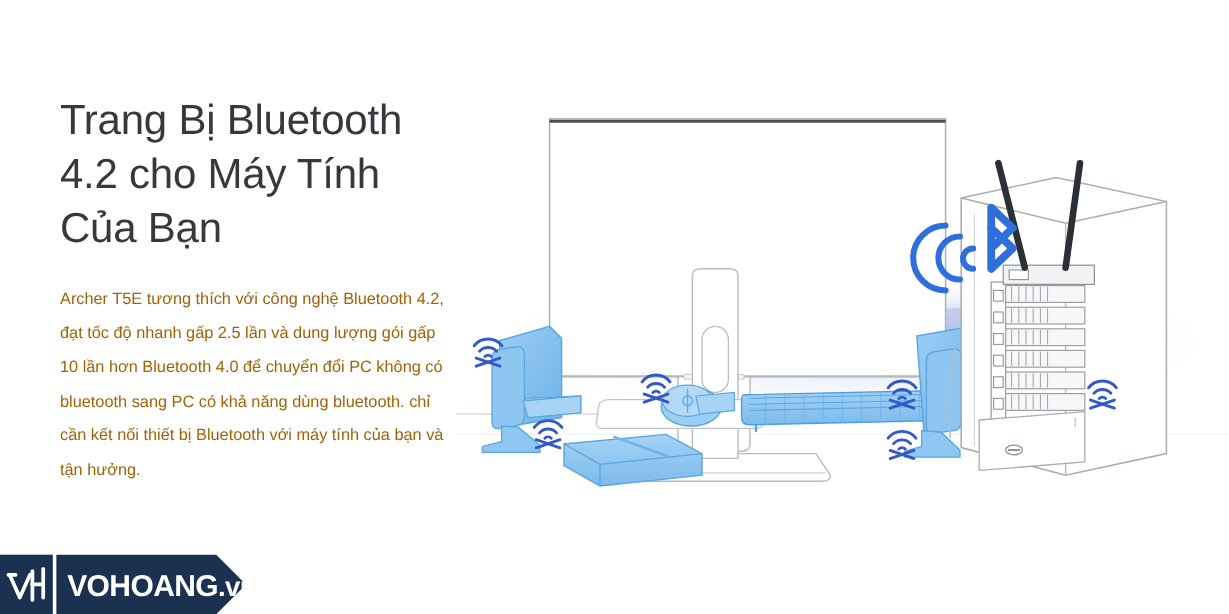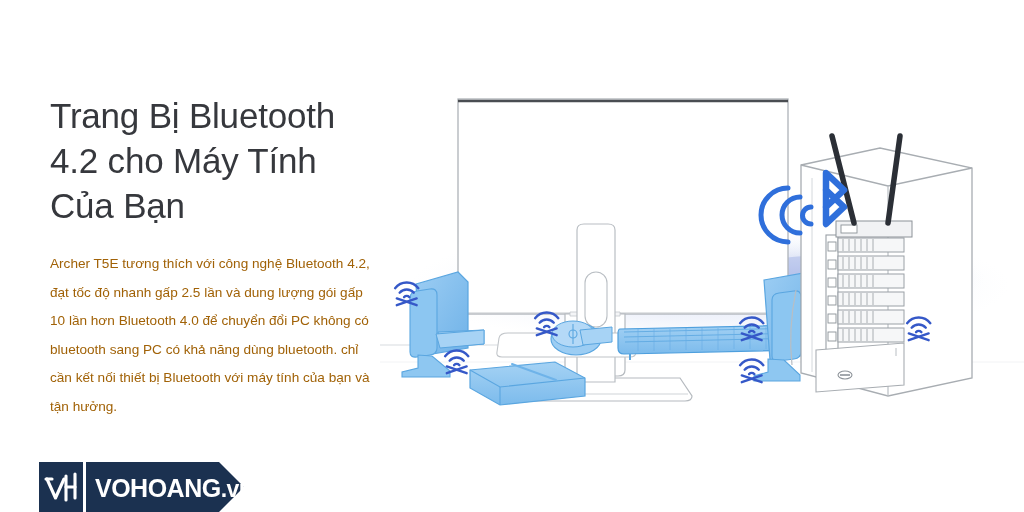--- a/index.html
+++ b/index.html
@@ -20,21 +20,20 @@
     inset: 0;
     background: #ffffff;
   }
 
   
   #text-block {
     position: absolute;
     left: 50px;
     top: 78px;
     width: 340px;
-    margin-top: 15px;
   }
   #heading {
     font-family: "Liberation Sans", sans-serif;
     font-size: 35px;
     line-height: 45px;
     font-weight: 300;
     color: #36383d;
     letter-spacing: -0.2px;
     white-space: pre-line;
     margin: 0;
@@ -58,21 +57,20 @@
     height: 360px;
   }
   #illustration svg { display: block; }
 
   
   #logo {
     position: absolute;
     left: 0px;
     top: 462px;
     height: 50px;
-    padding-left: 39px;
   }
   #logo svg { display: block; }
 </style>
 </head>
 <body>
 
 <div id="page">
 
   <div id="text-block">
     <h1 id="heading">Trang Bị Bluetooth

